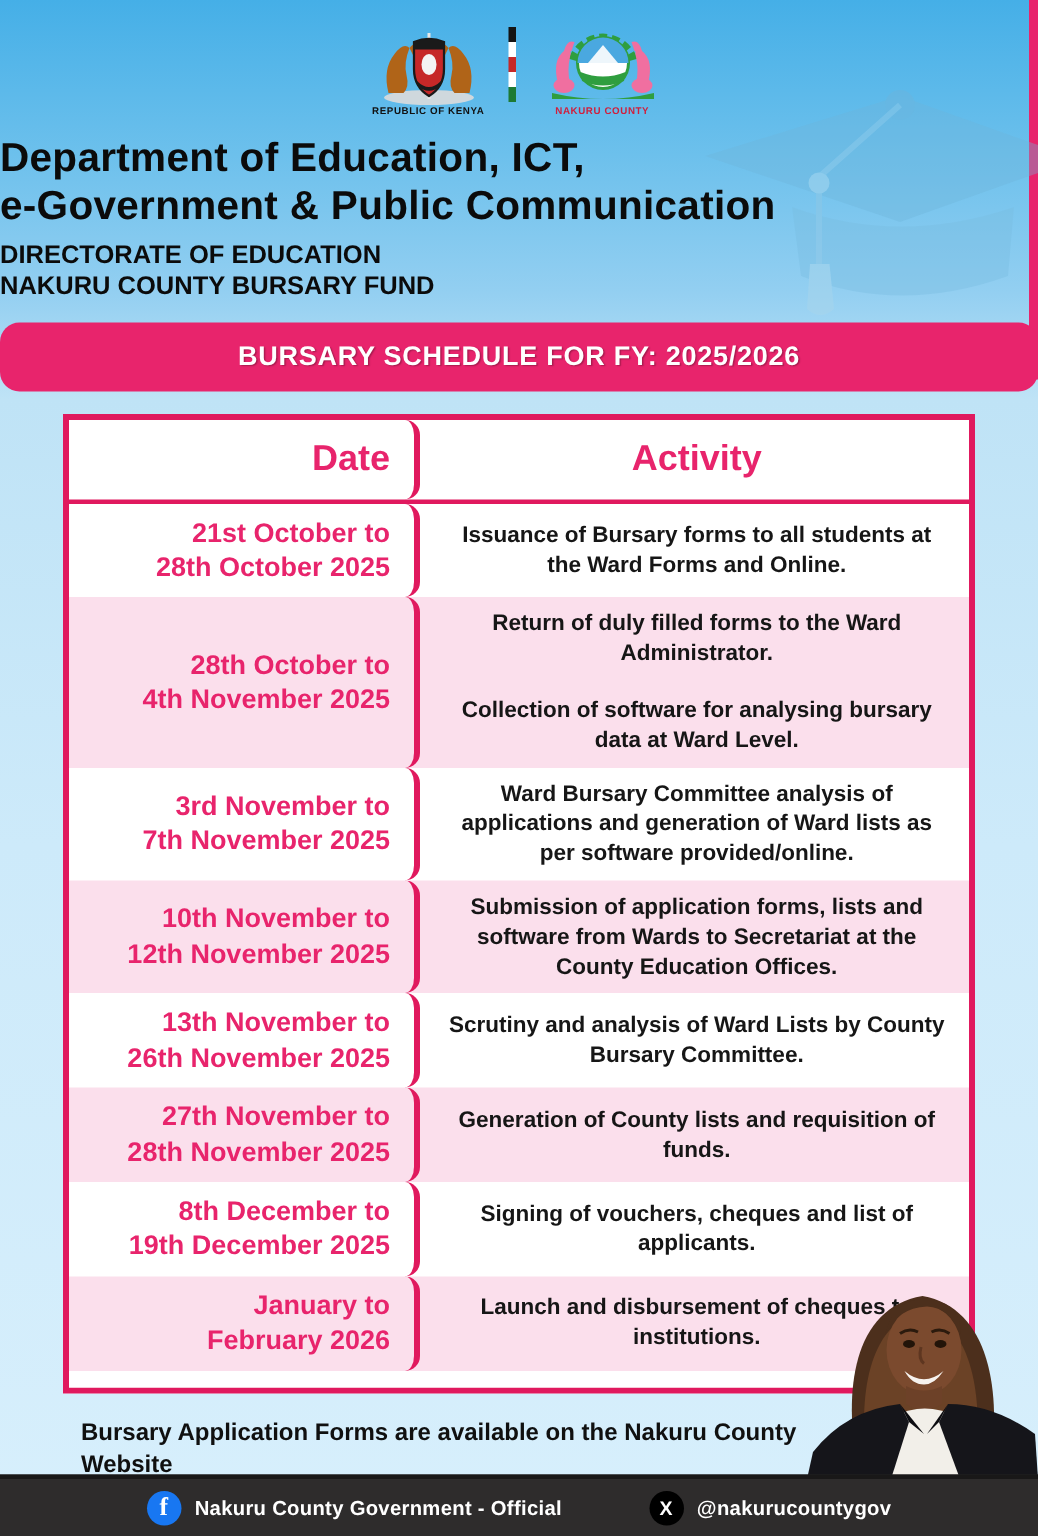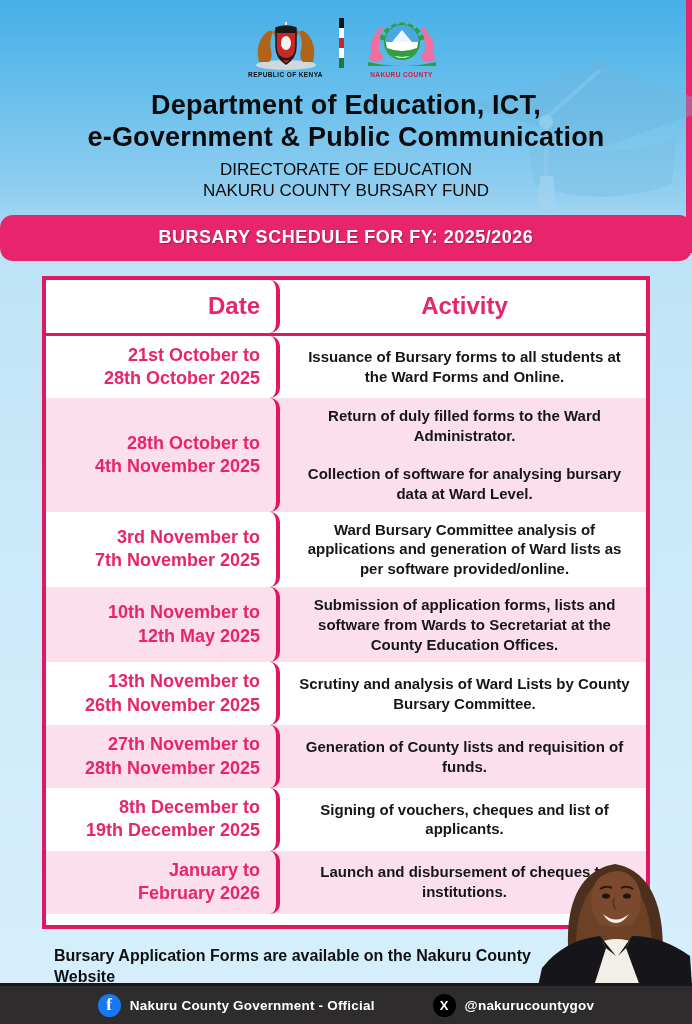--- a/index.html
+++ b/index.html
@@ -6,29 +6,29 @@
   *{box-sizing:border-box;}
   .poster{
     position:relative;width:692px;height:1024px;margin:0 auto;overflow:hidden;
     font-family:"Liberation Sans",sans-serif;color:#111;
     background:linear-gradient(180deg,#45afe7 0%,#6cc0ec 10%,#93cff1 19%,#bfe3f6 26%,#cdeafa 55%,#d7effc 100%);
   }
   .right-edge-strip{position:absolute;top:0;right:0;width:6px;height:253px;}
   
   .wm-cap{position:absolute;top:26px;right:-28px;width:270px;height:190px;opacity:.5;}
   
-  .header{position:relative;text-align:center;padding-top:16px;z-index:1;}
+  .header{position:relative;padding-top:16px;z-index:1;}
   .logos{display:flex;justify-content:center;align-items:flex-start;gap:12px;height:66px;}
   .logo{display:flex;flex-direction:column;align-items:center;}
   .logo-caption{font-size:6.5px;font-weight:bold;letter-spacing:.4px;margin-top:1px;}
   .logo-caption.red{color:#d01f3c;}
   .flag-divider{width:5px;height:50px;margin-top:2px;display:flex;flex-direction:column;}
   .flag-divider span{flex:1;}
   .title{font-size:27px;font-weight:800;line-height:1.17;margin-top:8px;letter-spacing:.2px;color:#0b0b0b;}
-  .subtitle{font-size:17px;font-weight:400;line-height:1.25;margin-top:6px;color:#0b0b0b;}
+  .subtitle{font-size:17px;font-weight:700;line-height:1.25;margin-top:6px;color:#0b0b0b;}
   
   .banner{
     margin-top:13px;height:46px;display:flex;align-items:center;justify-content:center;
     color:#fff;font-size:18px;font-weight:800;letter-spacing:.5px;
     text-shadow:1px 1px 1px rgba(0,0,0,.28);position:relative;z-index:1;border-radius:13px;
   }
   
   .stable{
     margin:15px 42px 0 42px;background:#fff;border:4px solid #e0195e;position:relative;z-index:1;
   }
@@ -168,21 +168,21 @@
             <span>3rd November to</span>
             <span>7th November 2025</span>
           </div>
           <div class="cell act-col">
             <p>Ward Bursary Committee analysis of applications and generation of Ward lists as per software provided/online.</p>
           </div>
         </div>
         <div class="trow alt">
           <div class="cell date-col">
             <span>10th November to</span>
-            <span>12th May 2025</span>
+            <span>12th November 2025</span>
           </div>
           <div class="cell act-col">
             <p>Submission of application forms, lists and software from Wards to Secretariat at the County Education Offices.</p>
           </div>
         </div>
         <div class="trow">
           <div class="cell date-col">
             <span>13th November to</span>
             <span>26th November 2025</span>
           </div>

